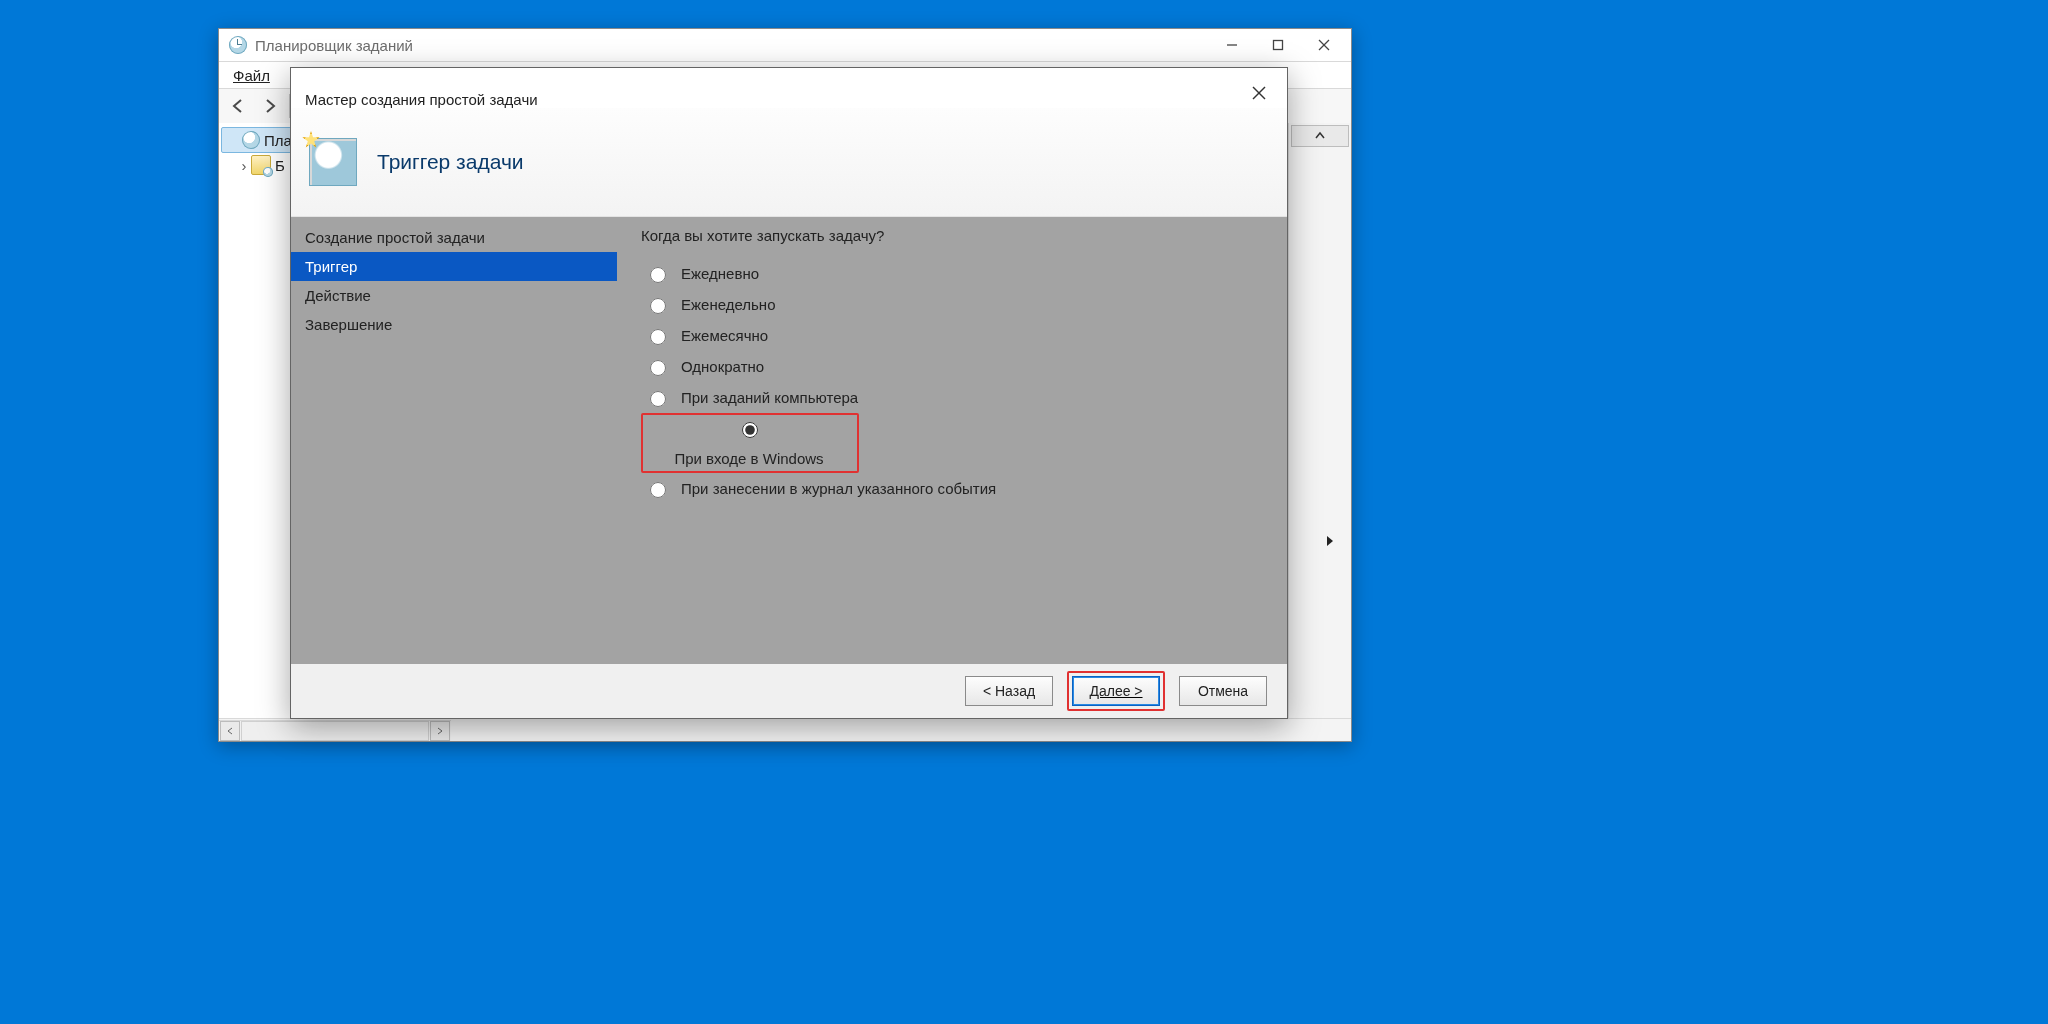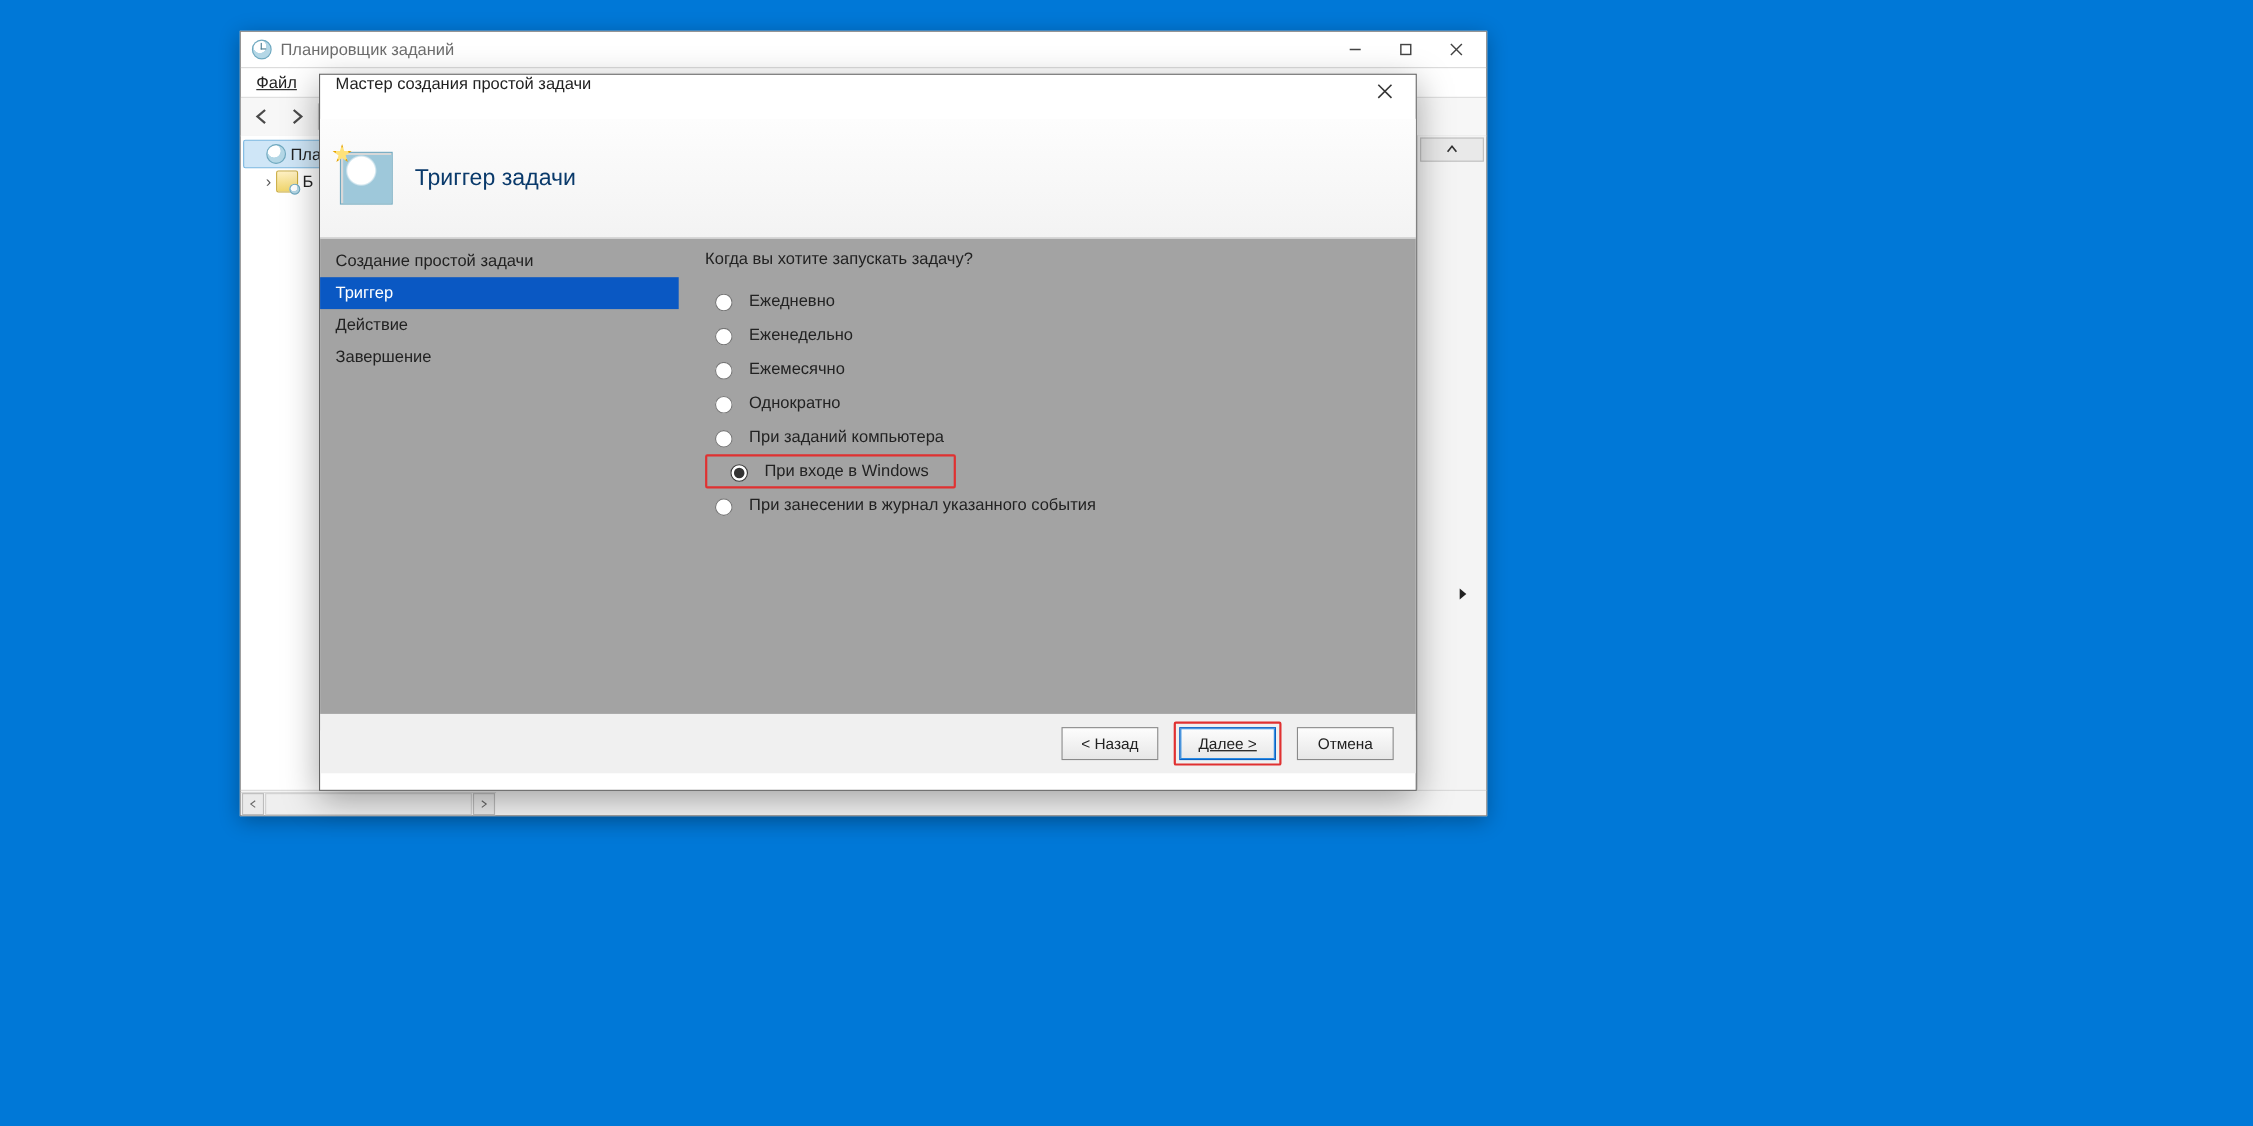--- a/index.html
+++ b/index.html
@@ -127,21 +127,21 @@
     left: 290px;
     top: 67px;
     width: 996px;
     height: 650px;
     background: #fff;
     border: 1px solid #646464;
     box-shadow: 0 8px 30px rgba(0,0,0,.35);
   }
   .wizard-titlebar {
     height: 40px;
-    display:flex; align-items:flex-start;
+    display:flex; align-items:flex-end;
     padding: 0 8px 0 14px;
     color:#222;
   }
   .wizard-titlebar .title { font-size:15px;}
   .wizard-titlebar .spacer{flex:1;}
   .close-x { width:40px;height:30px;display:flex;align-items:center;justify-content:center;color:#333;}
   .wizard-header {
     height: 108px;
     background: linear-gradient(#fdfdfd, #f3f3f3);
     border-bottom: 1px solid #dcdcdc;
@@ -183,23 +183,23 @@
     padding: 10px 20px 0 24px;
     color:#222;
   }
   .opt-q { margin-bottom: 14px;}
   .radio-row {
     display:flex; align-items:center; gap:12px;
     padding:6px 4px;
     font-size:15px;
   }
   .radio-row input { width:16px;height:16px; accent-color:#333;}
-  .hl-red { border:2px solid #e03131; border-radius:2px; padding:4px 8px 4px 16px;}
+  .hl-red { border:2px solid #e03131; border-radius:2px; padding:4px 8px 4px 6px;flex-direction:column;}
   .wizard-footer {
-    position:absolute; left:0; right:0; bottom:15px; height:54px;
+    position:absolute; left:0; right:0; bottom:0; height:54px;
     background:#f0f0f0;
     display:flex; align-items:center; justify-content:flex-end;
     padding-right:20px; gap:14px;
   }
   .wbtn {
     min-width:88px; height:30px;
     border:1px solid #8a8a8a;
     background:linear-gradient(#fdfdfd,#e7e7e7);
     color:#222;
     padding: 0 14px;

